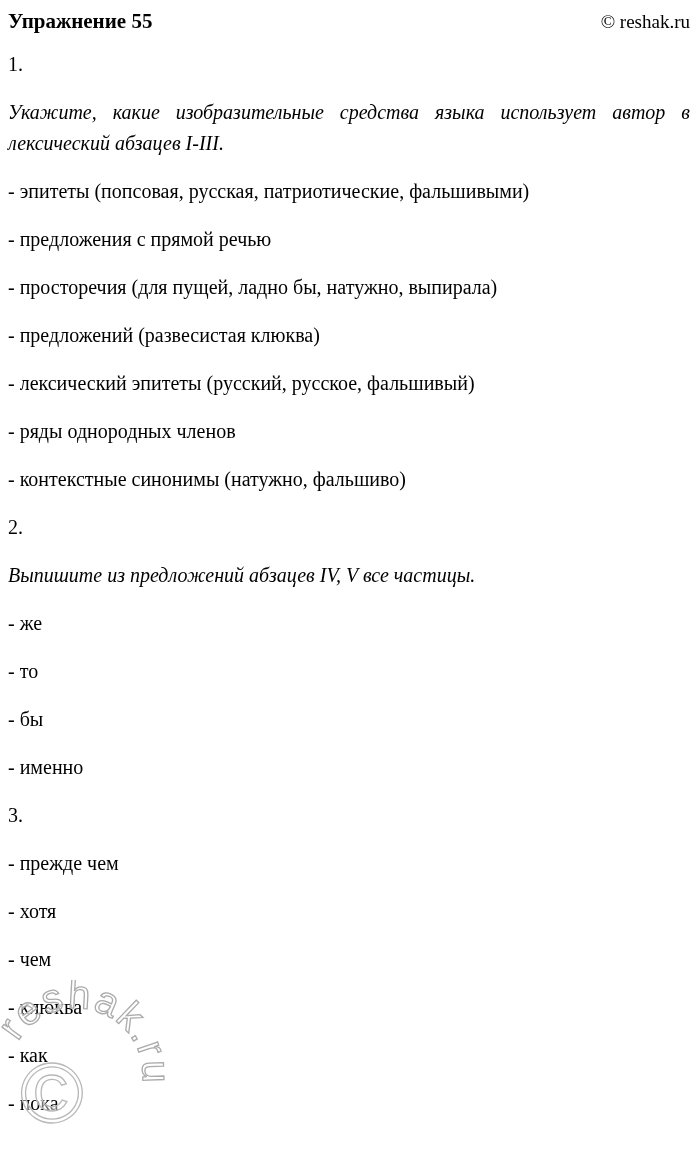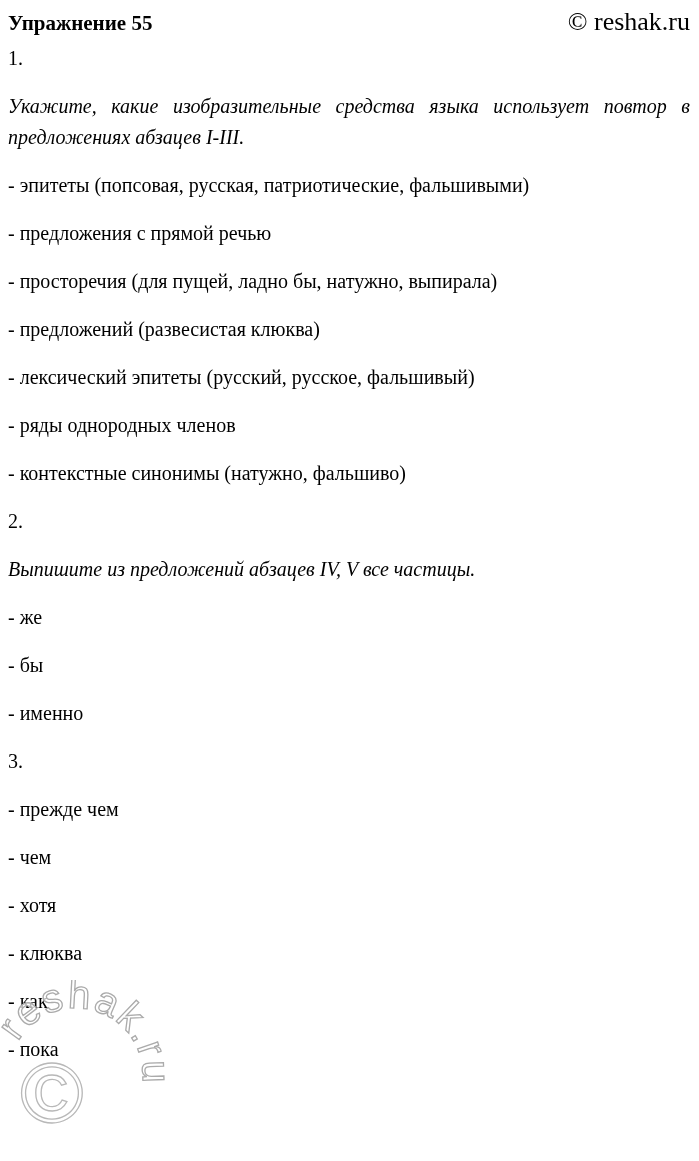--- a/index.html
+++ b/index.html
@@ -14,28 +14,28 @@
     font-family: "Liberation Serif", serif;
     color: #000;
   }
   .page { padding: 6px 9px 0 8px; }
 
   .header {
     display: flex;
     justify-content: space-between;
     align-items: baseline;
     line-height: 31px;
-    margin-bottom: 4px;
+    margin-bottom: 12px;
   }
   .title {
     font-size: 21px;
     font-weight: bold;
     margin: 0;
   }
-  .copyright { font-size: 26px; }
+  .copyright { font-size: 19px; }
 
   p {
     font-size: 20px;
     line-height: 31px;
     margin: 0 0 17px 0;
   }
   .question {
     font-style: italic;
     text-align: justify;
   }
@@ -70,43 +70,44 @@
 
 <div class="page">
 
   <div class="header">
     <h1 class="title">Упражнение 55</h1>
     <span class="copyright">© reshak.ru</span>
   </div>
 
   <section>
     <p class="num">1.</p>
-    <p class="question">Укажите, какие изобразительные средства языка использует повтор в предложениях абзацев I-III.</p>
+    <p class="question">Укажите, какие изобразительные средства языка использует автор в лексический абзацев I-III.</p>
     <p class="answer">- эпитеты (попсовая, русская, патриотические, фальшивыми)</p>
     <p class="answer">- предложения с прямой речью</p>
     <p class="answer">- просторечия (для пущей, ладно бы, натужно, выпирала)</p>
     <p class="answer">- предложений (развесистая клюква)</p>
     <p class="answer">- лексический эпитеты (русский, русское, фальшивый)</p>
     <p class="answer">- ряды однородных членов</p>
     <p class="answer">- контекстные синонимы (натужно, фальшиво)</p>
   </section>
 
   <section>
     <p class="num">2.</p>
     <p class="question">Выпишите из предложений абзацев IV, V все частицы.</p>
     <p class="answer">- же</p>
+    <p class="answer">- то</p>
     <p class="answer">- бы</p>
     <p class="answer">- именно</p>
   </section>
 
   <section>
     <p class="num">3.</p>
     <p class="answer">- прежде чем</p>
+    <p class="answer">- хотя</p>
     <p class="answer">- чем</p>
-    <p class="answer">- хотя</p>
     <p class="answer">- клюква</p>
     <p class="answer">- как</p>
     <p class="answer">- пока</p>
   </section>
 
 </div>
 
 <svg class="watermark" viewBox="0 0 210 181" xmlns="http://www.w3.org/2000/svg" aria-hidden="true">
   <defs>
     <path id="wmArc" d="M 18 62 A 66 66 0 0 1 134 128" fill="none"></path>

